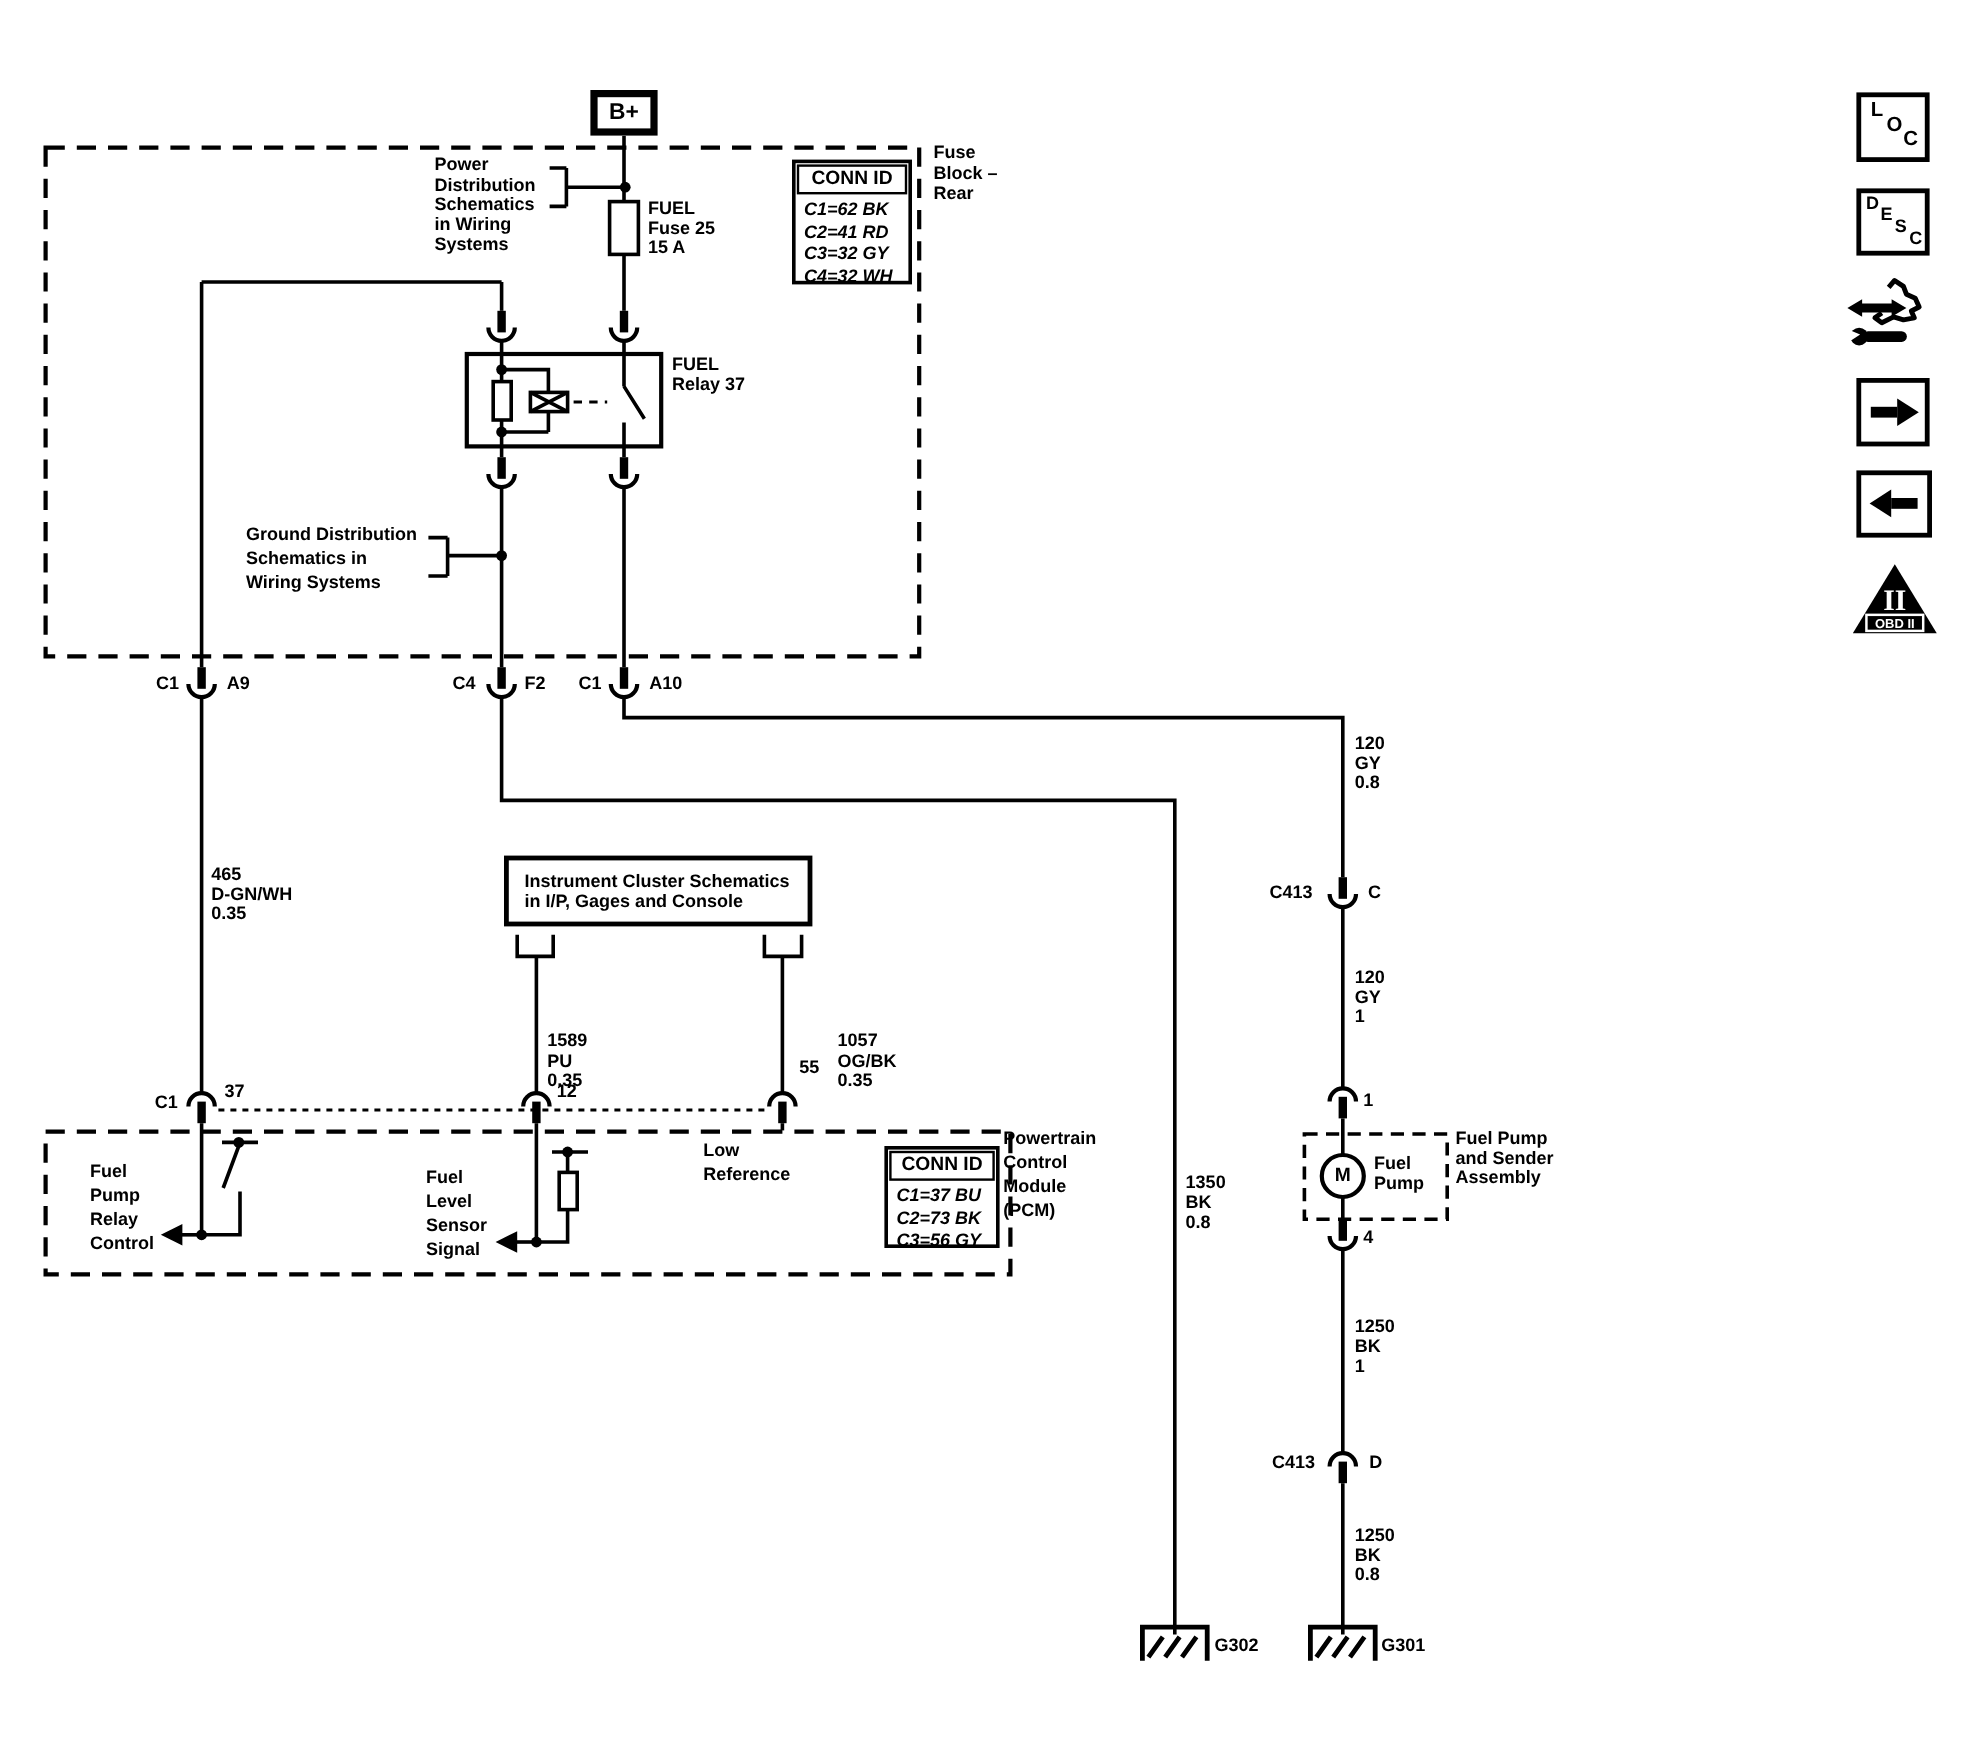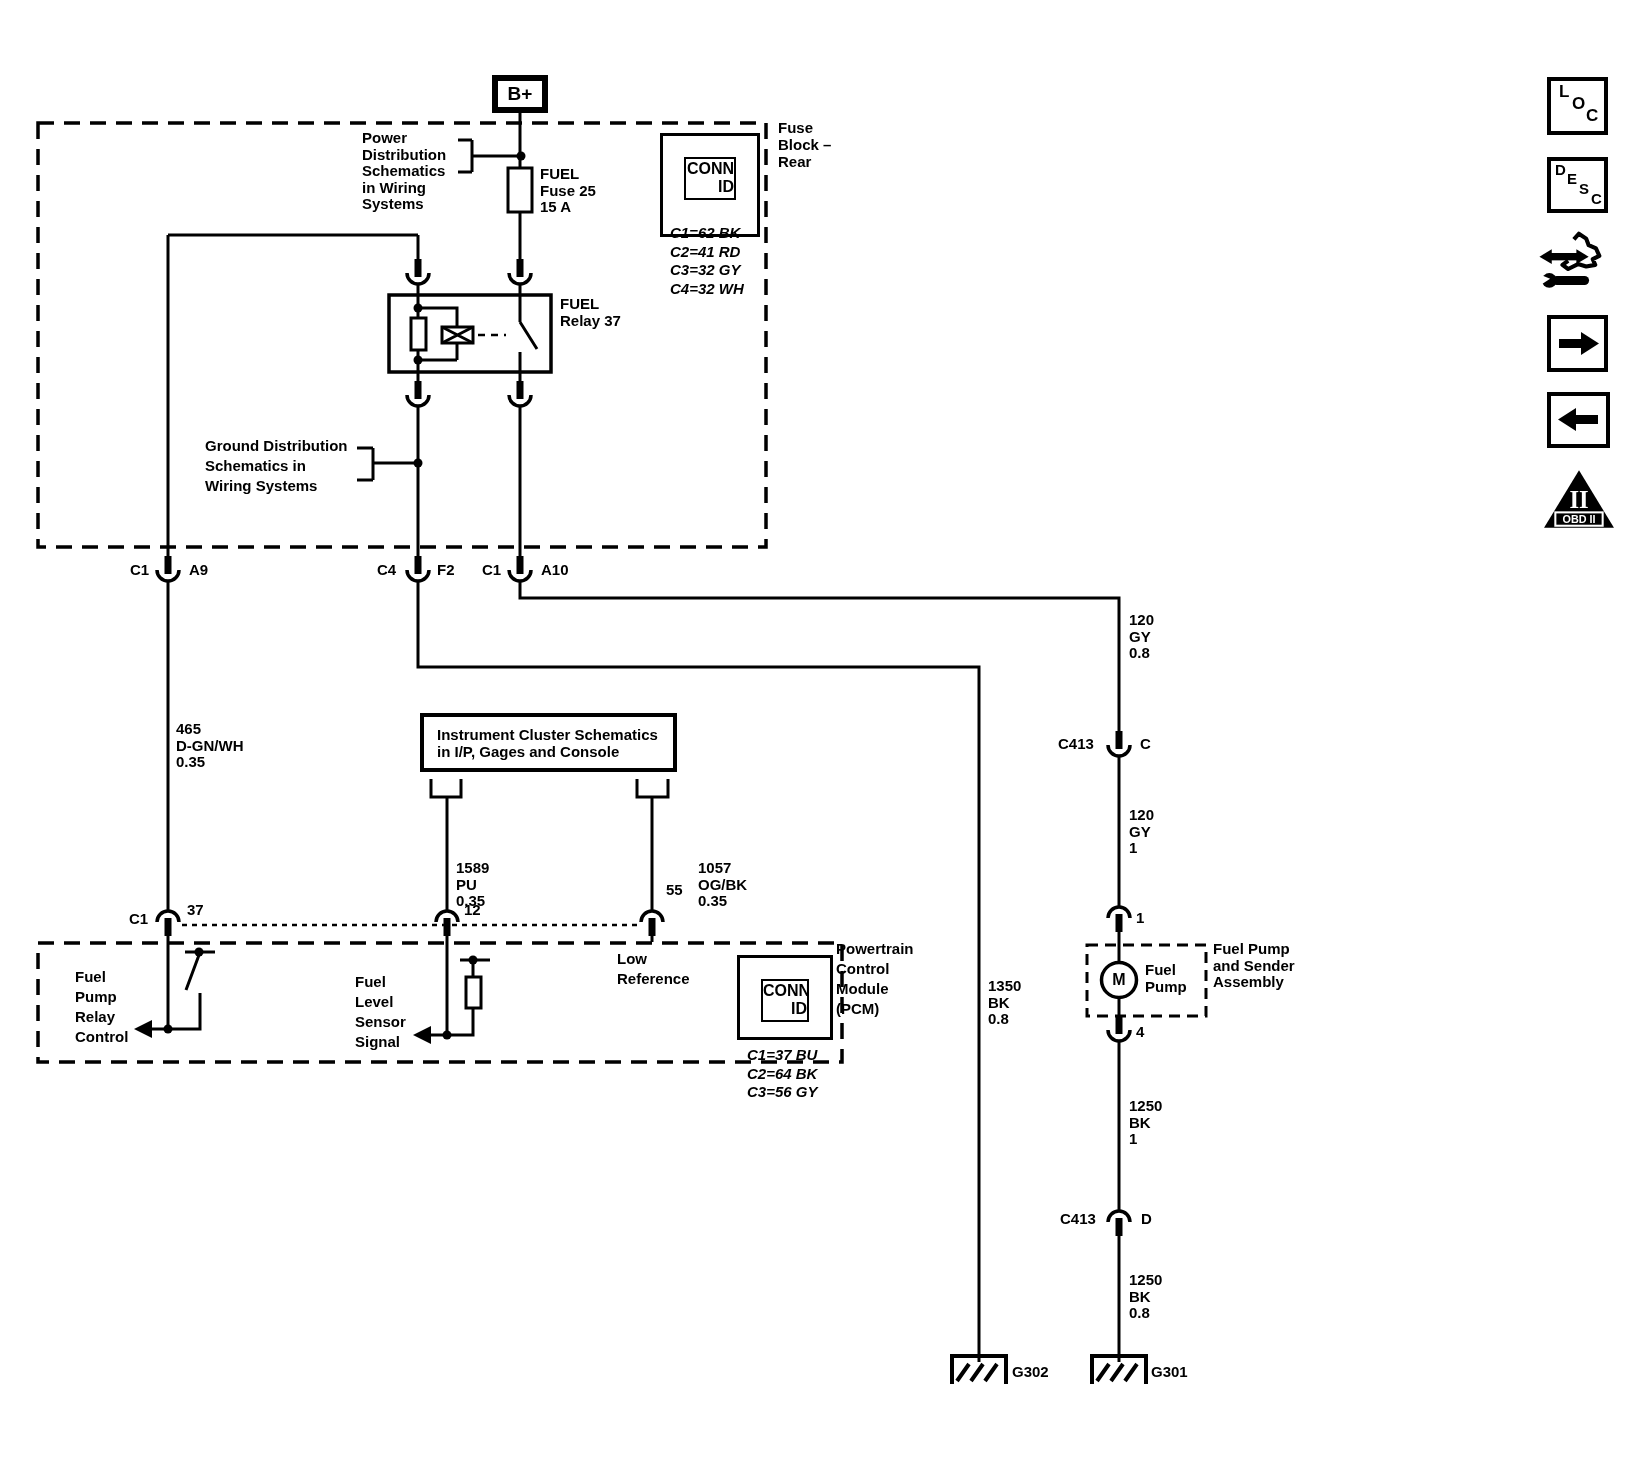--- a/index.html
+++ b/index.html
@@ -16,21 +16,21 @@
   .lh20{line-height:20px}
   .bplus{
     position:absolute;left:492px;top:75px;width:56px;height:38px;
     border:6px solid #000;box-sizing:border-box;display:flex;align-items:center;
     justify-content:center;font-size:19px;font-weight:bold;background:#fff;
   }
   .connid{
     position:absolute;border:3px solid #000;background:#fff;box-sizing:border-box;
   }
   .connid .head{
-    border:2px solid #000;margin:21px;text-align:right;font-size:16px;
+    border:2px solid #000;margin:1px;text-align:center;font-size:16px;
     font-weight:bold;padding:1px 0 2px 0;
   }
   .connid .rows{padding:3px 0 2px 7px;font-style:italic;}
   .connid .rows div{font-size:15px;font-weight:bold;line-height:18.5px;}
   .iconbox{
     position:absolute;border:4px solid #000;box-sizing:border-box;background:#fff;
   }
   .iconbox span{position:absolute;font-weight:bold;}
 </style>
 </head>
@@ -230,28 +230,28 @@
   <div class="label" style="left:666px;top:881px">55</div>
 
   <div class="label lh20" style="left:75px;top:967px">Fuel
 Pump
 Relay
 Control</div>
   <div class="label lh20" style="left:355px;top:972px">Fuel
 Level
 Sensor
 Signal</div>
-  <div class="label lh20" style="left:617px;top:949px">Low
+  <div class="label lh20" style="left:586px;top:949px">Low
 Reference</div>
 
   <div class="connid" style="left:737px;top:955px;width:96px;height:85px">
     <div class="head">CONN ID</div>
     <div class="rows">
       <div>C1=37 BU</div>
-      <div>C2=64 BK</div>
+      <div>C2=73 BK</div>
       <div>C3=56 GY</div>
     </div>
   </div>
 
   <div class="label lh20" style="left:836px;top:939px">Powertrain
 Control
 Module
 (PCM)</div>
 
   <div class="label lh16" style="left:1129px;top:612px">120

